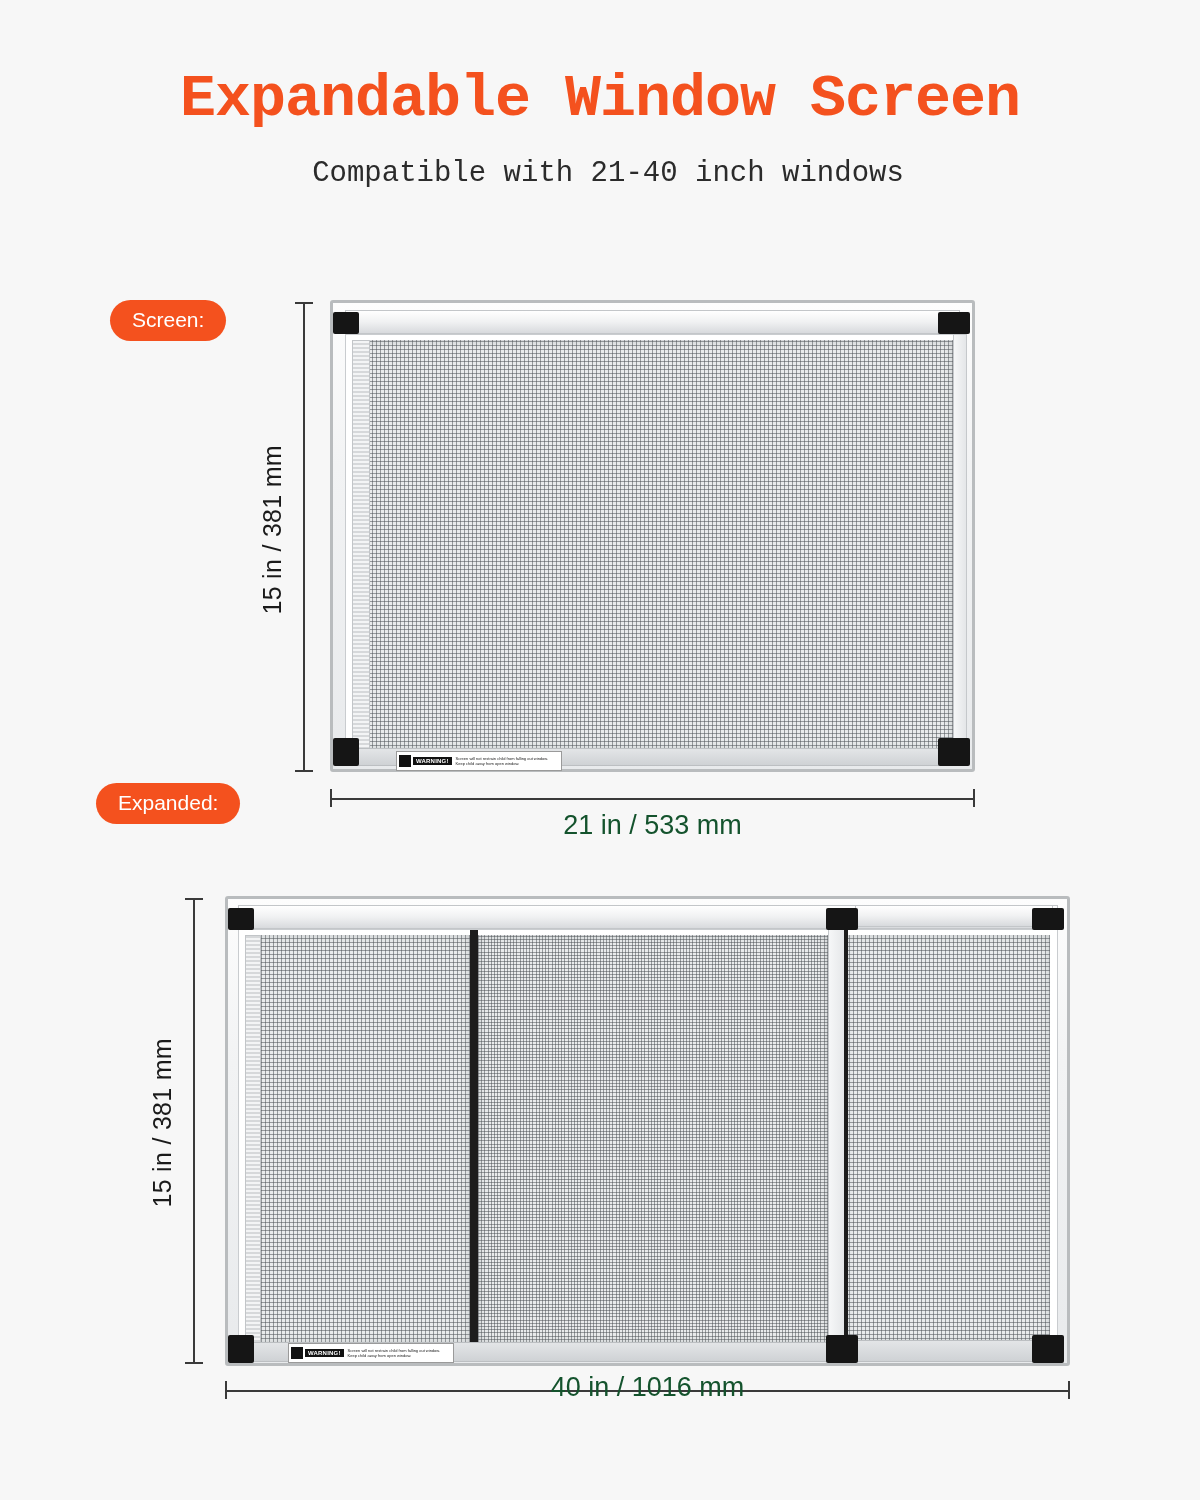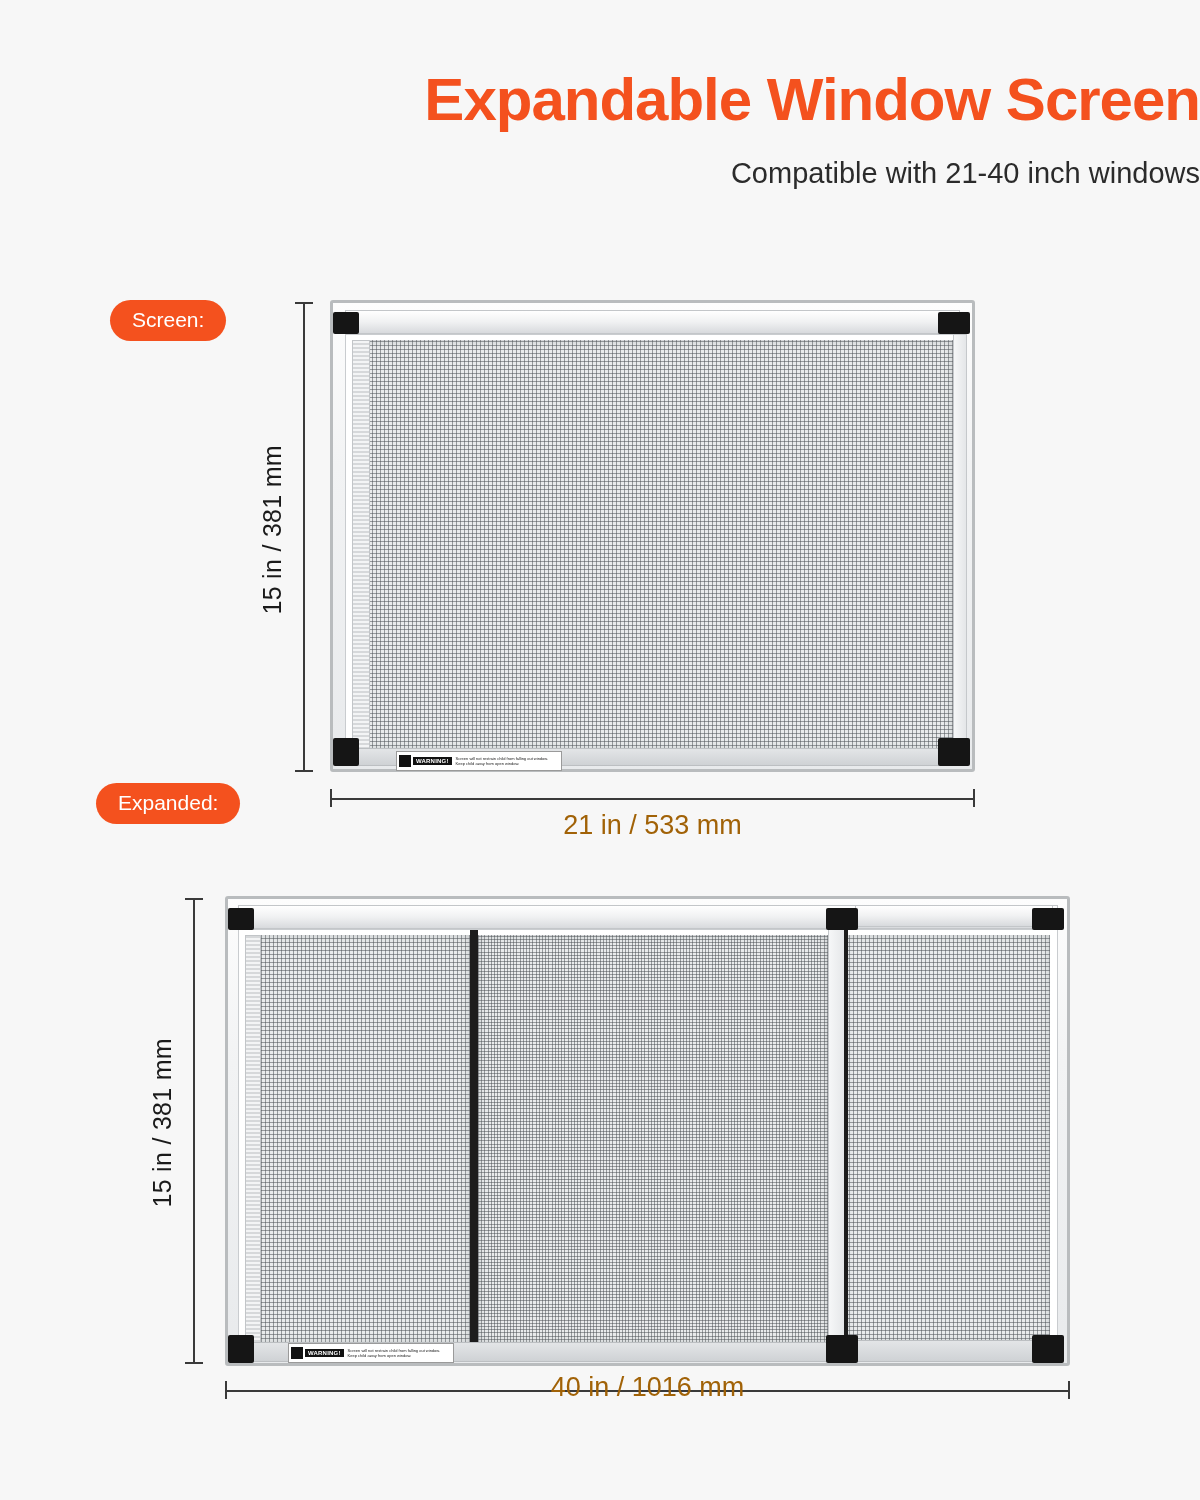--- a/index.html
+++ b/index.html
@@ -11,22 +11,23 @@
     height: 1500px;
     background: #f7f7f7;
     font-family: "Liberation Sans", sans-serif;
     color: #1a1a1a;
     position: relative;
     overflow: hidden;
   }
 
   
   .header {
-    text-align: right;
+    text-align: center;
     padding-top: 68px;
+    font-family: Liberation Mono, monospace;
   }
   .title {
     font-size: 60px;
     font-weight: bold;
     color: #f4511e;
     letter-spacing: -1px;
     line-height: 1.05;
     margin: 0;
   }
   .subtitle {
@@ -79,21 +80,21 @@
     writing-mode: vertical-rl;
     transform: rotate(180deg);
     font-size: 25px;
     color: #1a1a1a;
     white-space: nowrap;
     letter-spacing: 0.3px;
   }
   .dim-label-horz {
     position: absolute;
     font-size: 27px;
-    color: #a16207;
+    color: #14532d;
     white-space: nowrap;
     text-align: center;
   }
 
   
   .frame {
     position: absolute;
     box-sizing: border-box;
     border: 3px solid #b9bcbe;
     background: linear-gradient(180deg,#fdfdfd 0%,#f2f3f4 35%,#e8eaec 100%);

